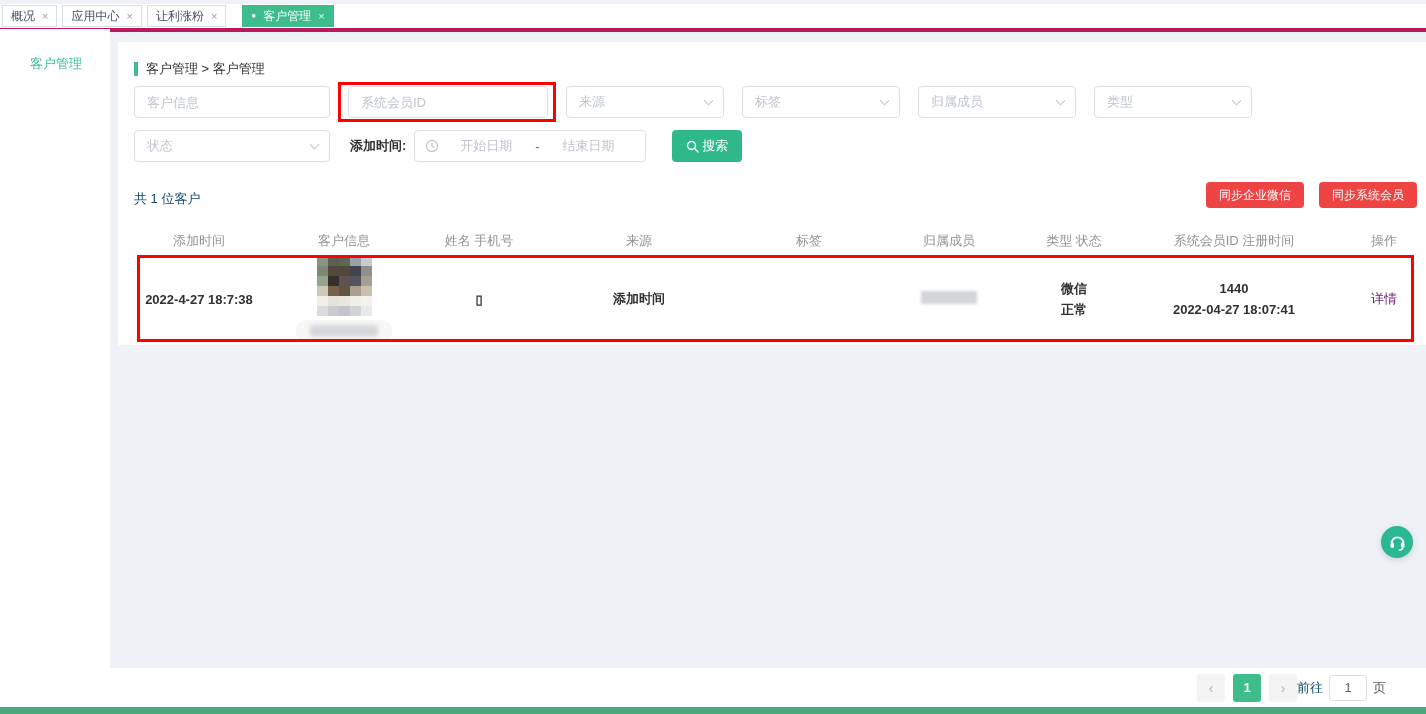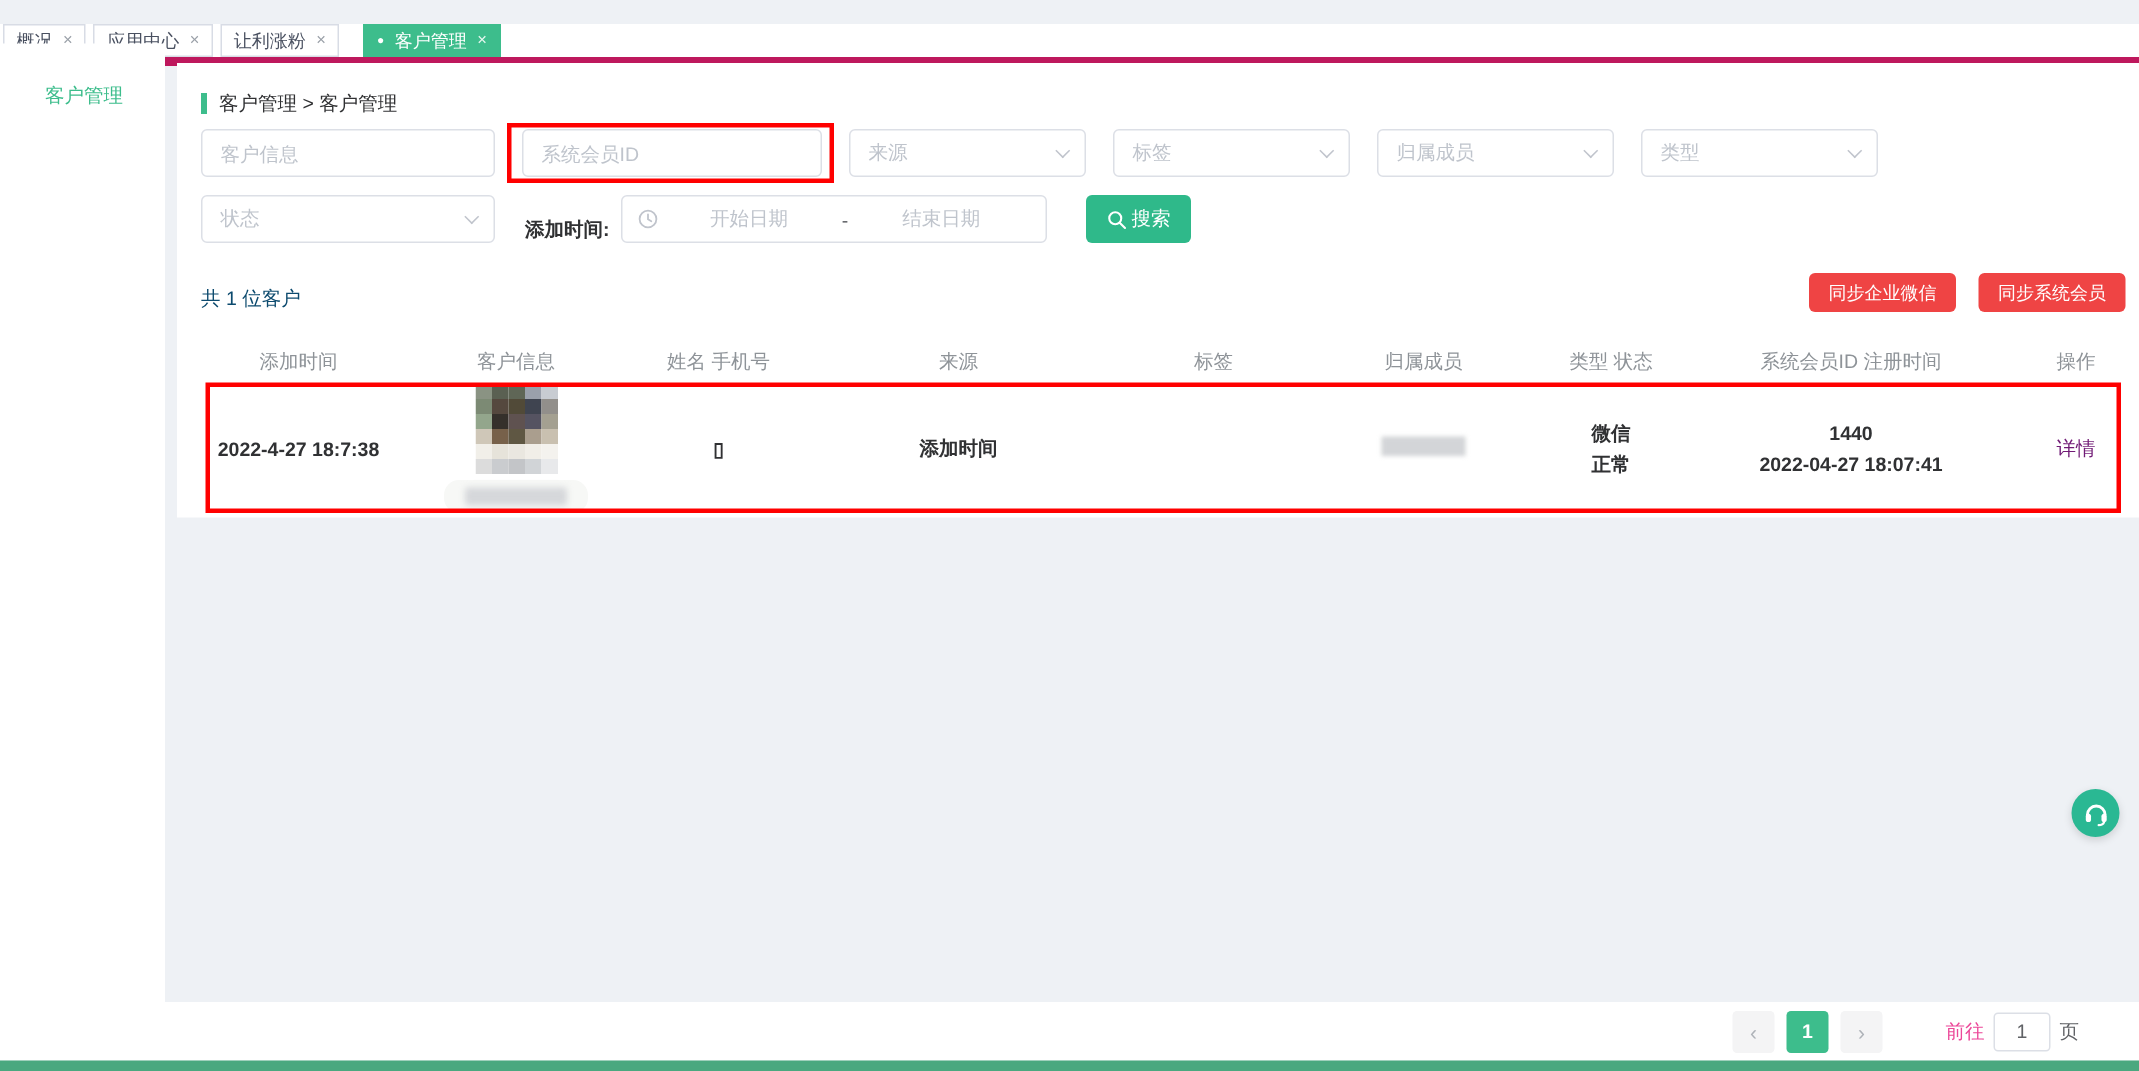--- a/index.html
+++ b/index.html
@@ -6,22 +6,22 @@
   html,body { width:1426px; height:714px; overflow:hidden; }
   body {
     position:relative;
     background:#eef1f5;
     font-family:"Liberation Sans", sans-serif;
     color:#303133;
   }
 
   
   .tabbar {
-    position:absolute; left:0; top:16px; width:1426px; height:28px;
-    background:#fff; border-bottom:6px solid #be185d;
+    position:absolute; left:0; top:4px; width:1426px; height:28px;
+    background:#fff; border-bottom:4px solid #be185d;
     display:flex; align-items:center; padding-left:2px; gap:5px;
   }
   .tab {
     height:22px; display:inline-flex; align-items:center; gap:7px;
     padding:0 8px; border:1px solid #d8dce5; background:#fff;
     font-size:12px; color:#495060; cursor:pointer; white-space:nowrap;
   }
   .tab .close { color:#9aa0a8; font-size:11px; line-height:1; }
   .tab.active { background:#3dbd8c; border-color:#3dbd8c; color:#fff; margin-left:11px; }
   .tab.active .close { color:#e8f7f0; }
@@ -41,21 +41,21 @@
     background:#fff; overflow:visible;
   }
   .breadcrumb {
     position:absolute; left:16px; top:18px;
     display:flex; align-items:center; gap:8px;
     font-size:13px; font-weight:500; color:#303133;
   }
   .breadcrumb .bar { width:4px; height:14px; background:#3dbd8c; }
 
   .filters-row1 { position:absolute; left:16px; top:44px; display:flex; gap:18px; }
-  .filters-row2 { position:absolute; left:16px; top:88px; display:flex; align-items:flex-end; }
+  .filters-row2 { position:absolute; left:16px; top:88px; display:flex; align-items:center; }
 
   .f-input {
     height:32px; border:1px solid #dcdfe6; border-radius:4px;
     padding:0 12px; font-size:13px; color:#606266; background:#fff; outline:none;
     font-family:"Liberation Sans", sans-serif;
   }
   .f-input::placeholder { color:#bfc4cc; }
   .w196 { width:196px; } .w200 { width:200px; }
 
   .f-select {
@@ -64,21 +64,21 @@
     padding:0 11px 0 12px; font-size:13px; color:#bfc4cc; background:#fff; cursor:pointer;
   }
   .chev {
     width:7px; height:7px; margin-top:-3px;
     border-right:1.5px solid #c0c4cc; border-bottom:1.5px solid #c0c4cc;
     transform:rotate(45deg);
   }
 
   .addtime-label { margin-left:20px; font-size:13px; font-weight:700; color:#303133; }
   .daterange {
-    margin-left:8px; width:284px; height:32px;
+    margin-left:8px; width:232px; height:32px;
     border:1px solid #dcdfe6; border-radius:4px; background:#fff;
     display:flex; align-items:center; padding:0 10px; cursor:pointer;
   }
   .daterange .ph { flex:1; text-align:center; font-size:13px; color:#bfc4cc; }
   .daterange .sep { color:#606266; font-size:13px; padding:0 2px; }
 
   .search-btn {
     margin-left:26px; height:32px; padding:0 14px; border:none; border-radius:4px;
     background:#2fb98a; color:#fff; font-size:13px; cursor:pointer;
     display:flex; align-items:center; gap:3px;
@@ -138,21 +138,21 @@
     display:flex; align-items:center; justify-content:flex-end; padding-right:40px;
   }
   .pg-btn {
     width:28px; height:28px; border-radius:3px; border:none;
     display:flex; align-items:center; justify-content:center;
     font-size:14px; cursor:pointer; background:#f4f4f5; color:#aeb2b8;
     font-family:"Liberation Sans", sans-serif;
   }
   .pg-btn + .pg-btn { margin-left:8px; }
   .pg-btn.current { background:#3dbd8c; color:#fff; font-weight:700; font-size:13px; }
-  .goto-label { margin-left:42px; font-size:13px; color:#ec4899; }
+  .goto-label { font-size:13px; color:#0c4a6e; }
   .goto-input {
     margin:0 6px; width:38px; height:26px; border:1px solid #dcdfe6; border-radius:3px;
     text-align:center; font-size:13px; color:#606266; outline:none;
     font-family:"Liberation Sans", sans-serif;
   }
   .goto-suffix { font-size:13px; color:#606266; }
 
   
   .support-fab {
     position:absolute; left:1381px; top:526px; width:32px; height:32px;

